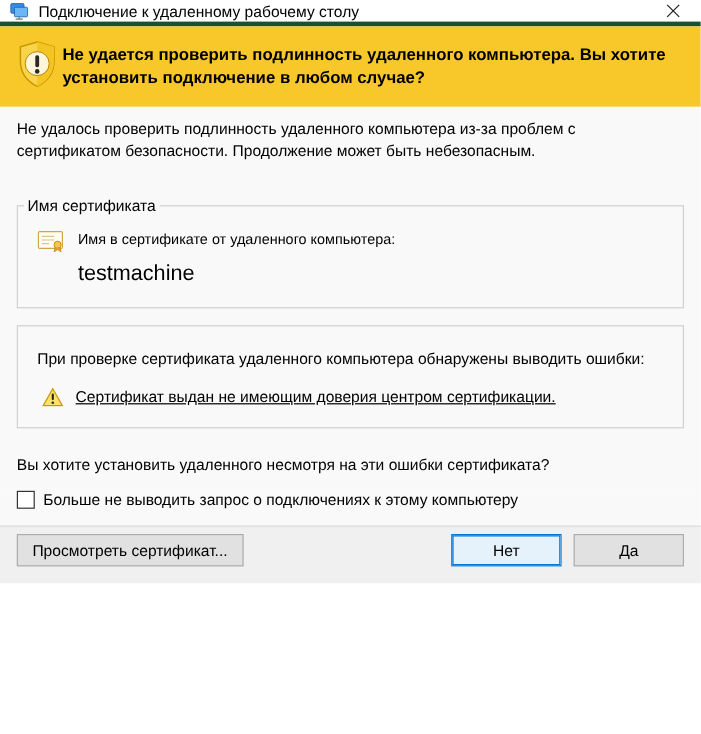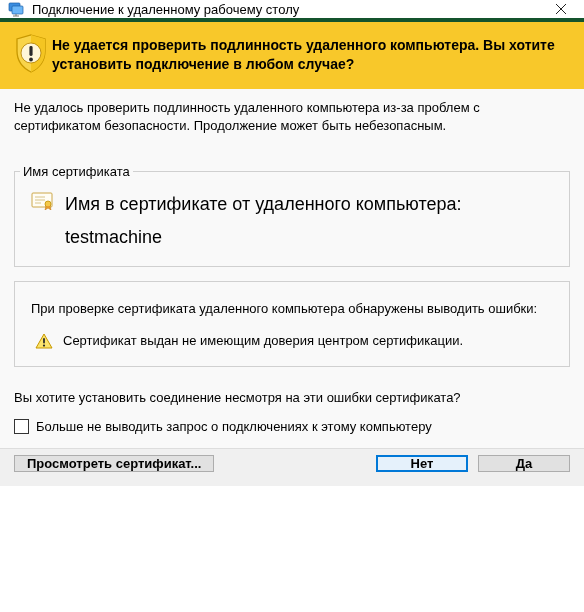--- a/index.html
+++ b/index.html
@@ -54,57 +54,57 @@
       line-height: 1.35;
     }
     .content {
       padding: 10px 14px 4px 14px;
       background: #f9f9f9;
     }
     .explain {
       font-size: 13px;
       line-height: 1.35;
       color: #000;
-      margin-bottom: 6px;
+      margin-bottom: 22px;
     }
     .group-label {
       font-size: 13px;
       color: #000;
       margin-left: 6px;
       background: #f9f9f9;
       padding: 0 3px;
       position: relative;
       top: 8px;
       display: inline-block;
-      margin-top: 16px;
     }
     .group-box {
       border: 1px solid #d0d0d0;
       padding: 18px 16px 14px 16px;
       margin-bottom: 14px;
       background: #f9f9f9;
     }
     .cert-line {
       display: flex;
       align-items: flex-start;
       gap: 12px;
     }
     .cert-icon {
       flex-shrink: 0;
       margin-top: 2px;
     }
     .cert-text-block { line-height: 1.6; }
-    .cert-label { font-size: 18px; }
+    .cert-label { font-size: 12px; }
     .cert-value { font-size: 18px; margin-top: 4px; }
     .err-intro { font-size: 13px; line-height: 1.4; margin-bottom: 14px; }
     .err-item {
       display: flex;
       align-items: flex-start;
       gap: 10px;
       padding-left: 4px;
+      text-decoration: underline;
     }
     .warn-small { flex-shrink: 0; margin-top: 1px; }
     .err-text { font-size: 13px; line-height: 1.4; }
     .prompt {
       font-size: 13px;
       line-height: 1.4;
       padding: 4px 14px 10px 14px;
       background: #f9f9f9;
     }
     .check-row {
@@ -122,29 +122,28 @@
     .check-label { font-size: 13px; }
     .buttons {
       display: flex;
       gap: 10px;
       padding: 6px 14px 14px 14px;
       background: #f0f0f0;
       border-top: 1px solid #ddd;
       align-items: center;
     }
     .btn {
-      height: 17px;
+      height: 27px;
       border: 1px solid #adadad;
       background: #e1e1e1;
       font-size: 13px;
       font-family: inherit;
       padding: 0 14px;
       cursor: default;
       min-width: 92px;
-      font-weight: bold;
     }
     .btn-view { padding: 0 12px; }
     .spacer { flex: 1; }
     .btn-no {
       border: 1px solid #0078d7;
       background: #e5f1fb;
       box-shadow: inset 0 0 0 1px #0078d7;
     }
   </style>
 </head>
@@ -211,21 +210,21 @@
           <path d="M9 1 L17 15 L1 15 Z" fill="#fbe36b" stroke="#c79800" stroke-width="1"></path>
           <rect x="8.1" y="5" width="1.8" height="5.5" rx="0.9" fill="#2a2a2a"></rect>
           <circle cx="9" cy="12.6" r="1.1" fill="#2a2a2a"></circle>
         </svg>
       </span>
       <div class="err-text">Сертификат выдан не имеющим доверия центром сертификации.</div>
     </div>
   </div>
 </div>
 
-<div class="prompt">Вы хотите установить соединение несмотря на эти ошибки сертификата?</div>
+<div class="prompt">Вы хотите установить удаленного несмотря на эти ошибки сертификата?</div>
 
 <div class="check-row">
   <div class="checkbox"></div>
   <span class="check-label">Больше не выводить запрос о подключениях к этому компьютеру</span>
 </div>
 
 <div class="buttons">
   <button class="btn btn-view">Просмотреть сертификат...</button>
   <span class="spacer"></span>
   <button class="btn btn-no">Нет</button>

